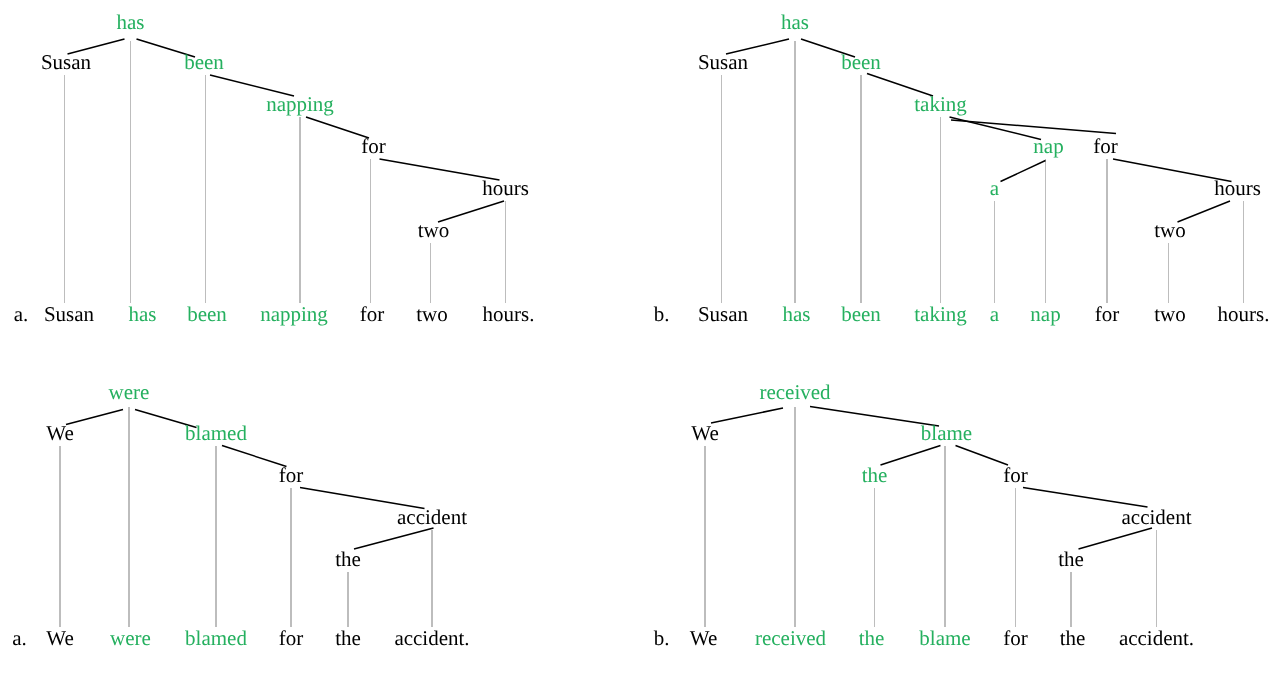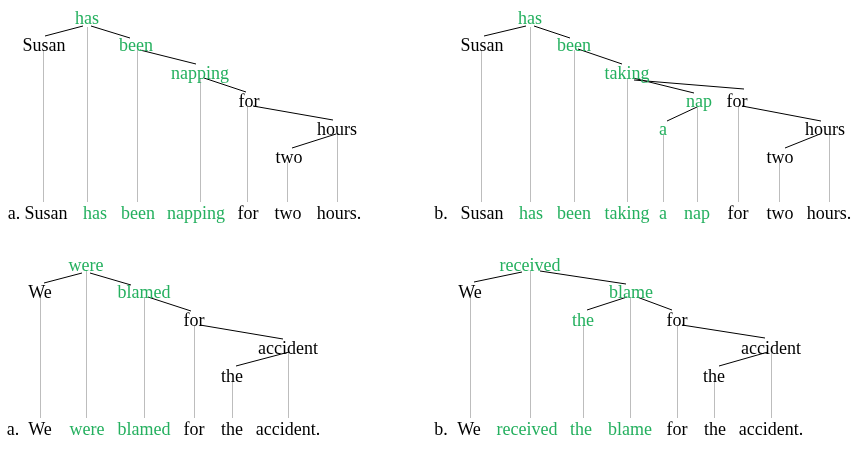--- a/index.html
+++ b/index.html
@@ -3,21 +3,21 @@
 <meta charset="utf-8">
 <style>
   html, body { margin: 0; padding: 0; background: #ffffff; }
   .canvas {
     position: relative;
     width: 852px;
     height: 450px;
     background: #ffffff;
     overflow: hidden;
     font-family: "Liberation Serif", "DejaVu Serif", serif;
-    font-size: 18px;
+    font-size: 14px;
     color: #000000;
   }
   .edges-layer {
     position: absolute;
     left: 0; top: 0;
     width: 852px; height: 450px;
   }
   .word {
     position: absolute;
     transform: translateX(-50%);

